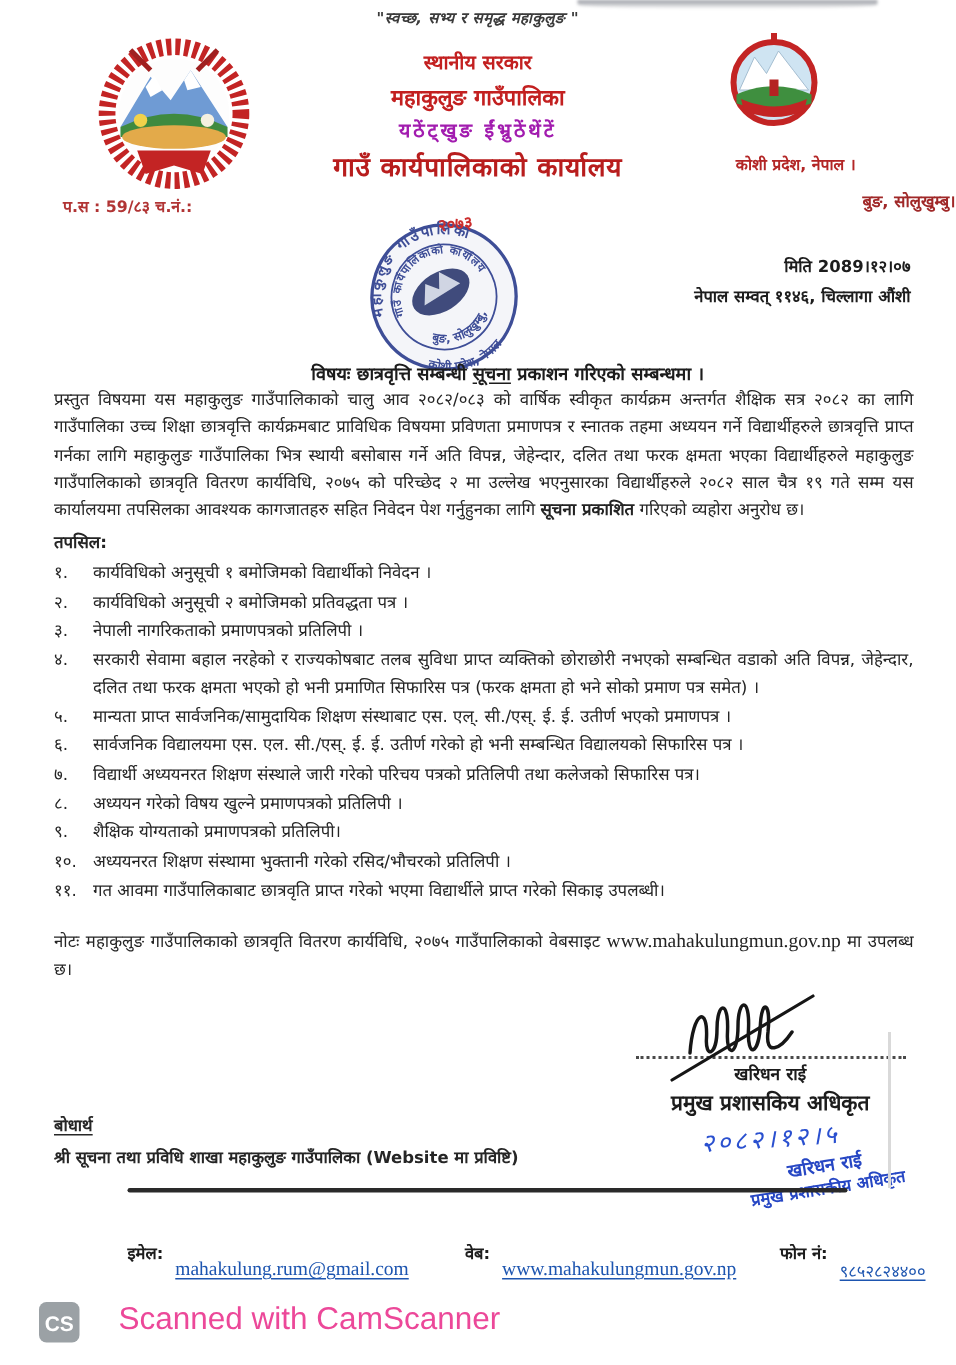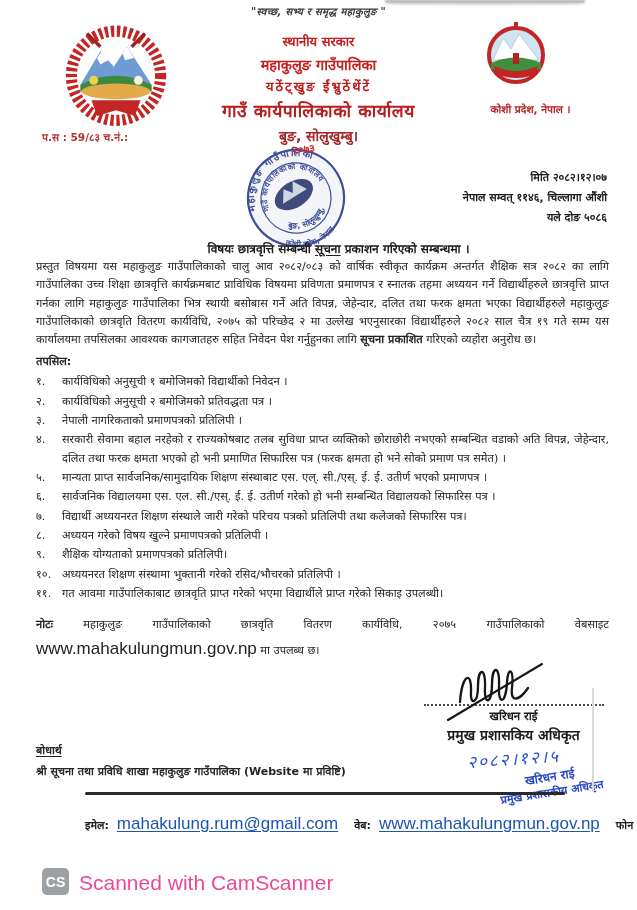--- a/index.html
+++ b/index.html
@@ -5,23 +5,23 @@
   html,body{margin:0;padding:0;background:#ffffff;}
   .page{position:relative;width:637px;height:910px;background:#ffffff;overflow:hidden;
         font-family:"DejaVu Sans",sans-serif;color:#262626;}
   .abs{position:absolute;}
   
   .motto{top:4px;left:0;right:0;text-align:center;font-size:10px;font-weight:bold;
          font-style:italic;color:#3b3b3b;letter-spacing:.3px;}
   .hline{left:0;right:0;text-align:center;font-weight:bold;}
   .h1{top:32px;font-size:13px;color:#c32020;}
   .h2{top:54px;font-size:14.5px;color:#c32020;}
-  .h3{top:77px;font-size:13px;color:#b91c1c;letter-spacing:2px;}
+  .h3{top:77px;font-size:13px;color:#a21caf;letter-spacing:2px;}
   .h4{top:98px;font-size:17.5px;color:#b81d1d;letter-spacing:.5px;}
-  .h5{top:126px;font-size:14px;color:#a02828;font-weight:bold;}
+  .h5{top:126px;font-size:11px;color:#a02828;font-weight:bold;text-align:right;}
   .refno{left:42px;top:130px;font-size:10.5px;color:#b13434;font-weight:bold;}
   .province{left:468px;top:102px;width:125px;text-align:center;font-size:10.5px;
             color:#b32626;font-weight:bold;}
   .emblemL{left:60px;top:20px;}
   .emblemR{left:486px;top:22px;}
   
   .stamp{left:218px;top:134px;opacity:.92;}
   .stamp-year{left:292px;top:141px;color:#cc2d2d;font-size:11px;font-weight:bold;
               transform:rotate(-6deg);}
   
@@ -32,22 +32,22 @@
   .subject u{text-underline-offset:2px;}
   
   .flow{top:258px;left:36px;right:28px;font-size:11.2px;line-height:1.64;color:#242424;}
   .bodyp{text-align:justify;margin:0;}
   .tapasil{margin-top:3px;font-weight:bold;}
   .list{margin-top:2px;}
   .lrow{display:flex;margin-bottom:1px;}
   .lnum{flex:0 0 26px;}
   .ltxt{flex:1;text-align:justify;}
   .note{margin-top:13px;text-align:justify;}
-  .note b{font-weight:bold;}
-  .latin{font-family:Liberation Sans, sans-serif;font-size:17px;}
+  .note b{font-weight:normal;}
+  .latin{font-family:Liberation Serif, serif;font-size:13px;}
   
   .sig{right:26px;top:668px;width:195px;text-align:center;color:#1c1c1c;}
   .sig-svg{position:absolute;left:30px;top:-14px;}
   .dotline{border-top:2px dotted #4a4a4a;width:180px;margin:36px auto 2px auto;}
   .sig-name{font-size:11.5px;font-weight:bold;}
   .sig-title{font-size:14px;font-weight:bold;margin-top:2px;}
   .sig-date{font-size:17px;color:#2a50cf;transform:rotate(-4deg);letter-spacing:2px;
             margin-top:3px;font-style:italic;}
   .officer-stamp{right:34px;top:770px;text-align:center;color:#2747c4;font-weight:bold;
                  transform:rotate(-9deg);line-height:15px;}
@@ -55,24 +55,24 @@
   .officer-stamp .t{font-size:11px;}
   
   .bodharth{left:36px;top:742px;}
   .bod-label{font-size:11px;font-weight:bold;text-decoration:underline;text-underline-offset:2px;}
   .bod-line{font-size:11px;font-weight:bold;margin-top:6px;}
   
   .footer-rule{left:85px;top:792px;width:480px;height:3px;background:#2a2a2a;border-radius:2px;}
   .contacts{left:85px;top:814px;right:20px;display:flex;align-items:center;gap:8px;
             font-size:11px;}
   .clabel{font-weight:bold;color:#1c1c1c;white-space:nowrap;}
-  .cval{color:#1d55b0;text-decoration:underline;text-underline-offset:2px;}
+  .cval{color:#1d55b0;text-decoration:underline;text-underline-offset:2px;margin-top:24px;}
   .gap1{width:26px;} .gap2{width:16px;}
   
-  .watermark{left:26px;top:868px;display:flex;align-items:flex-end;gap:10px;margin-left:16px;}
+  .watermark{left:26px;top:868px;display:flex;align-items:flex-start;gap:26px;}
   .csbox{width:27px;height:27px;border-radius:5px;background:#9ba1a5;color:#ffffff;
          font-weight:bold;font-size:14px;display:flex;align-items:center;justify-content:center;
          font-family:"Liberation Sans",sans-serif;}
   .cstext{color:#ec4899;font-size:21px;font-family:"Liberation Sans",sans-serif;}
   
   .scan-top{top:0;left:385px;width:200px;height:6px;
             background:linear-gradient(to bottom,rgba(45,50,65,.5),rgba(45,50,65,0));
             border-radius:0 0 50% 50%;filter:blur(1px);}
   .crease{left:592px;top:688px;width:2px;height:104px;background:#d9d9d9;}
 </style>
@@ -144,23 +144,22 @@
         </text>
         <text font-size="8" font-weight="bold" fill="#2e3f8f">
           <textPath href="#arcBotOut" startOffset="22%">कोशी प्रदेश, नेपाल</textPath>
         </text>
       </g>
     </svg>
   </div>
   <div class="abs stamp-year">२०७३</div>
 
   <div class="abs dates">
-    <div>मिति २०८२।१२।०७</div>
+    <div>मिति 2089।१२।०७</div>
     <div>नेपाल सम्वत् ११४६, चिल्लागा औंशी</div>
-    <div>यले दोङ ५०८६</div>
   </div>
 
   <div class="abs subject"><span>विषयः छात्रवृत्ति सम्बन्धी </span><u>सूचना</u><span> प्रकाशन गरिएको सम्बन्धमा ।</span></div>
 
   <div class="abs flow">
     <p class="bodyp"><span>प्रस्तुत विषयमा यस महाकुलुङ गाउँपालिकाको चालु आव २०८२/०८३ को वार्षिक स्वीकृत कार्यक्रम अन्तर्गत शैक्षिक सत्र २०८२ का लागि गाउँपालिका उच्च शिक्षा छात्रवृत्ति कार्यक्रमबाट प्राविधिक विषयमा प्रविणता प्रमाणपत्र र स्नातक तहमा अध्ययन गर्ने विद्यार्थीहरुले छात्रवृत्ति प्राप्त गर्नका लागि महाकुलुङ गाउँपालिका भित्र स्थायी बसोबास गर्ने अति विपन्न, जेहेन्दार, दलित तथा फरक क्षमता भएका विद्यार्थीहरुले महाकुलुङ गाउँपालिकाको छात्रवृति वितरण कार्यविधि, २०७५ को परिच्छेद २ मा उल्लेख भएनुसारका विद्यार्थीहरुले २०८२ साल चैत्र १९ गते सम्म यस कार्यालयमा तपसिलका आवश्यक कागजातहरु सहित निवेदन पेश गर्नुहुनका लागि </span><b>सूचना प्रकाशित</b><span> गरिएको व्यहोरा अनुरोध छ।</span></p>
     <div class="tapasil">तपसिल:</div>
 
     <div class="list">
       <div class="lrow">

